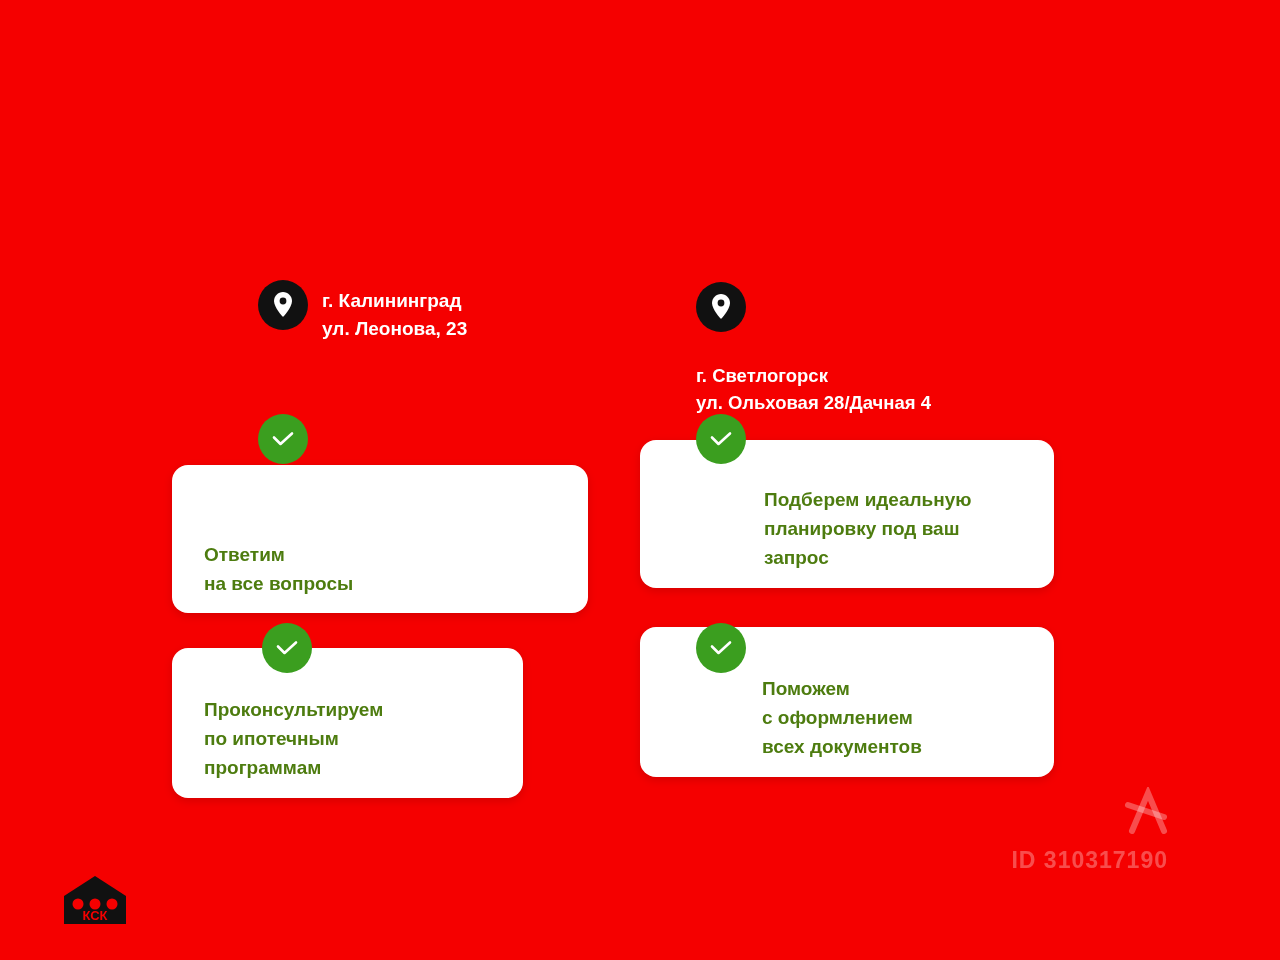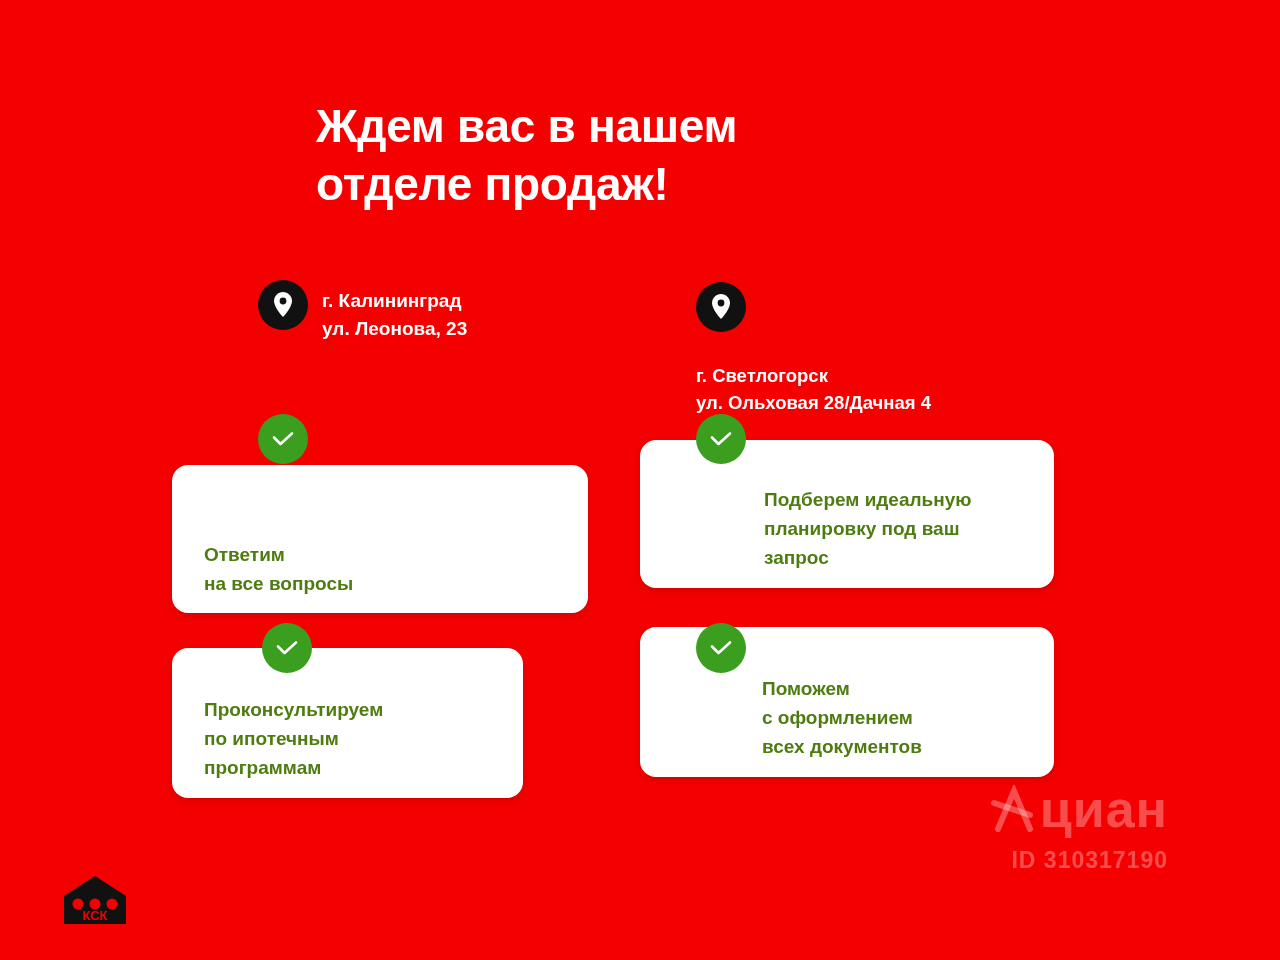--- a/index.html
+++ b/index.html
@@ -145,22 +145,20 @@
     height: 54px;
     text-decoration: underline;
   }
   .logo svg { display: block; }
 </style>
 </head>
 <body>
 
 <div class="poster">
 
-  <div class="headline">Ждем вас в нашем
-отделе продаж!</div>
 
   <div class="addr addr-1">
     <span class="pin">
       <svg width="24" height="28" viewBox="0 0 24 28" aria-hidden="true">
         <path d="M12 1C7.03 1 3 5.03 3 10c0 6.5 9 16 9 16s9-9.5 9-16c0-4.97-4.03-9-9-9z" fill="#ffffff"></path>
         <circle cx="12" cy="10" r="3.4" fill="#111111"></circle>
       </svg>
     </span>
     <span class="addr-text">г. Калининград
 ул. Леонова, 23</span>
@@ -217,21 +215,20 @@
       <path d="M2 6.5 L8.5 13 L20 2.5" stroke="#ffffff" stroke-width="2.6" fill="none" stroke-linecap="round" stroke-linejoin="round"></path>
     </svg>
   </span>
 
   <div class="watermark">
     <div class="wm-brand">
       <svg width="44" height="48" viewBox="0 0 44 48" aria-hidden="true">
         <path d="M8 44 L24 6 L40 44" stroke="rgba(255,255,255,0.30)" stroke-width="6" fill="none" stroke-linecap="round"></path>
         <path d="M4 18 L40 30" stroke="rgba(255,255,255,0.30)" stroke-width="6" fill="none" stroke-linecap="round"></path>
       </svg>
-      <span>циан</span>
     </div>
     <div class="wm-id">ID 310317190</div>
   </div>
 
   <div class="logo">
     <svg width="74" height="54" viewBox="0 0 74 54" aria-hidden="true">
       <path d="M6 22 L37 2 L68 22 L68 50 L6 50 Z" fill="#111111"></path>
       <circle cx="20" cy="30" r="5.5" fill="#f50000"></circle>
       <circle cx="37" cy="30" r="5.5" fill="#f50000"></circle>
       <circle cx="54" cy="30" r="5.5" fill="#f50000"></circle>

